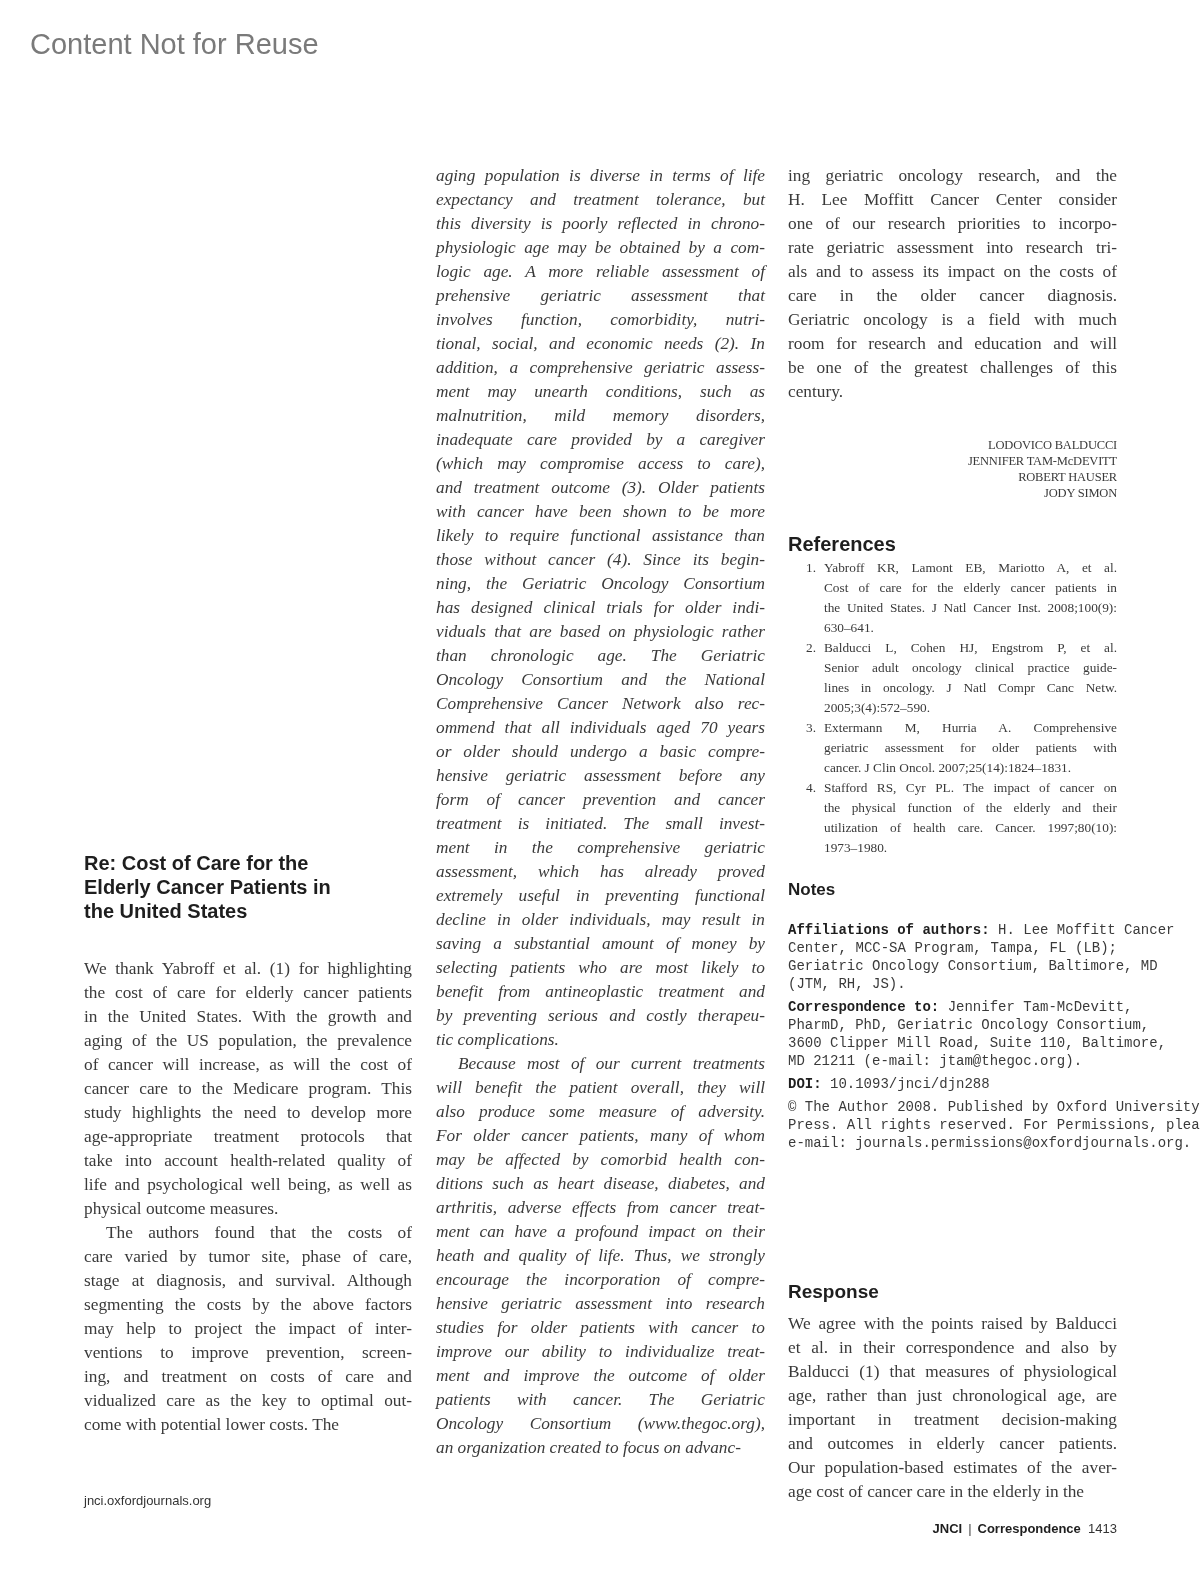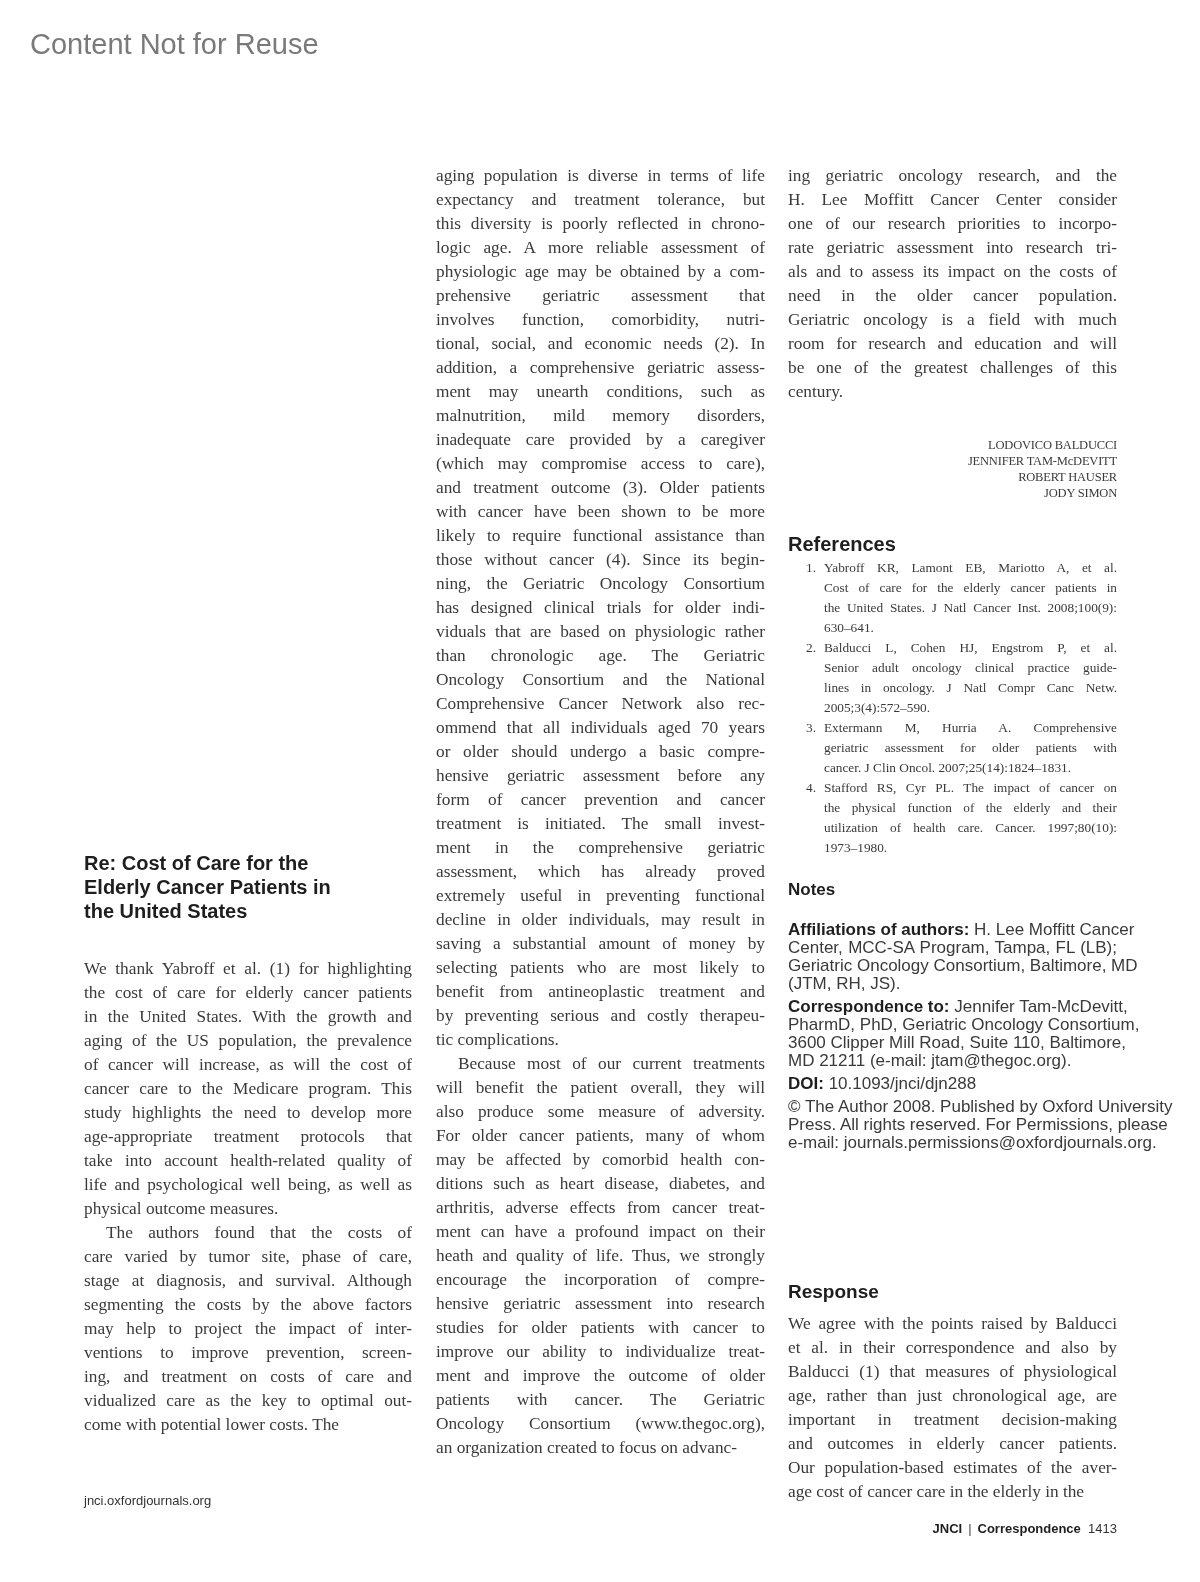--- a/index.html
+++ b/index.html
@@ -3,21 +3,21 @@
 <meta charset="utf-8">
 <style>
   html, body { margin: 0; padding: 0; background: #ffffff; }
   body { width: 1200px; height: 1582px; position: relative; overflow: hidden; }
   .watermark {
     position: absolute; left: 30px; top: 28px;
     font-family: "Liberation Sans", sans-serif; font-size: 29px; color: #7a7a7a;
   }
   .col { position: absolute; }
   .c1 { left: 84px; width: 328px; }
-  .c2 { left: 436px; width: 329px; }
+  .c2 { left: 436px; width: 329px; font-style: italic; }
   .c3 { left: 788px; width: 329px; }
   .line {
     font-family: "Liberation Serif", serif; font-size: 17.3px; color: #3a3a3a;
     height: 24px; line-height: 24px; white-space: nowrap;
     text-align: justify; text-align-last: justify;
   }
   .line.last { text-align-last: left; }
   .line.indent { padding-left: 22px; }
   .title {
     position: absolute; left: 84px; top: 851px; width: 330px;
@@ -32,21 +32,21 @@
     font-family: "Liberation Sans", sans-serif; font-weight: bold; color: #1e1e1e;
   }
   .ref {
     font-family: "Liberation Serif", serif; font-size: 13.3px; color: #3a3a3a;
     line-height: 20px; position: relative; padding-left: 36px;
   }
   .ref .num { position: absolute; left: 18px; top: 0; }
   .ref .rl { display: block; height: 20px; white-space: nowrap; text-align: justify; text-align-last: justify; }
   .ref .rl.last { text-align-last: left; }
   .note {
-    font-family: Liberation Sans, sans-serif; font-size: 17px; color: #3a3a3a;
+    font-family: Liberation Mono, monospace; font-size: 14px; color: #3a3a3a;
     line-height: 18px;
   }
   .note .nl { display: block; height: 18px; white-space: nowrap; text-align: justify; text-align-last: justify; }
   .note .nl.last { text-align-last: left; }
   .note b { color: #1e1e1e; }
   .footer {
     position: absolute; top: 1493px;
     font-family: "Liberation Sans", sans-serif; font-size: 13px; color: #333;
   }
   .footer.left { left: 84px; }
@@ -85,22 +85,22 @@
     <div class="line">ventions to improve prevention, screen-</div>
     <div class="line">ing, and treatment on costs of care and</div>
     <div class="line">vidualized care as the key to optimal out-</div>
     <div class="line last">come with potential lower costs. The</div>
   </div>
 
 <div class="col c2" id="col2" style="top:164px;">
     <div class="line">aging population is diverse in terms of life</div>
     <div class="line">expectancy and treatment tolerance, but</div>
     <div class="line">this diversity is poorly reflected in chrono-</div>
+    <div class="line">physiologic age may be obtained by a com-</div>
     <div class="line">logic age. A more reliable assessment of</div>
-    <div class="line">physiologic age may be obtained by a com-</div>
     <div class="line">prehensive geriatric assessment that</div>
     <div class="line">involves function, comorbidity, nutri-</div>
     <div class="line">tional, social, and economic needs (2). In</div>
     <div class="line">addition, a comprehensive geriatric assess-</div>
     <div class="line">ment may unearth conditions, such as</div>
     <div class="line">malnutrition, mild memory disorders,</div>
     <div class="line">inadequate care provided by a caregiver</div>
     <div class="line">(which may compromise access to care),</div>
     <div class="line">and treatment outcome (3). Older patients</div>
     <div class="line">with cancer have been shown to be more</div>
@@ -144,21 +144,21 @@
     <div class="line">Oncology Consortium (www.thegoc.org),</div>
     <div class="line last">an organization created to focus on advanc-</div>
   </div>
 
 <div class="col c3" id="col3" style="top:164px;">
     <div class="line">ing geriatric oncology research, and the</div>
     <div class="line">H. Lee Moffitt Cancer Center consider</div>
     <div class="line">one of our research priorities to incorpo-</div>
     <div class="line">rate geriatric assessment into research tri-</div>
     <div class="line">als and to assess its impact on the costs of</div>
-    <div class="line">need in the older cancer population.</div>
+    <div class="line">care in the older cancer diagnosis.</div>
     <div class="line">Geriatric oncology is a field with much</div>
     <div class="line">room for research and education and will</div>
     <div class="line">be one of the greatest challenges of this</div>
     <div class="line last">century.</div>
   </div>
 
 <div class="col c3" style="top:414px;margin-top:23px;">
   <div class="sig">LODOVICO BALDUCCI</div>
   <div class="sig">JENNIFER TAM-McDEVITT</div>
   <div class="sig">ROBERT HAUSER</div>

